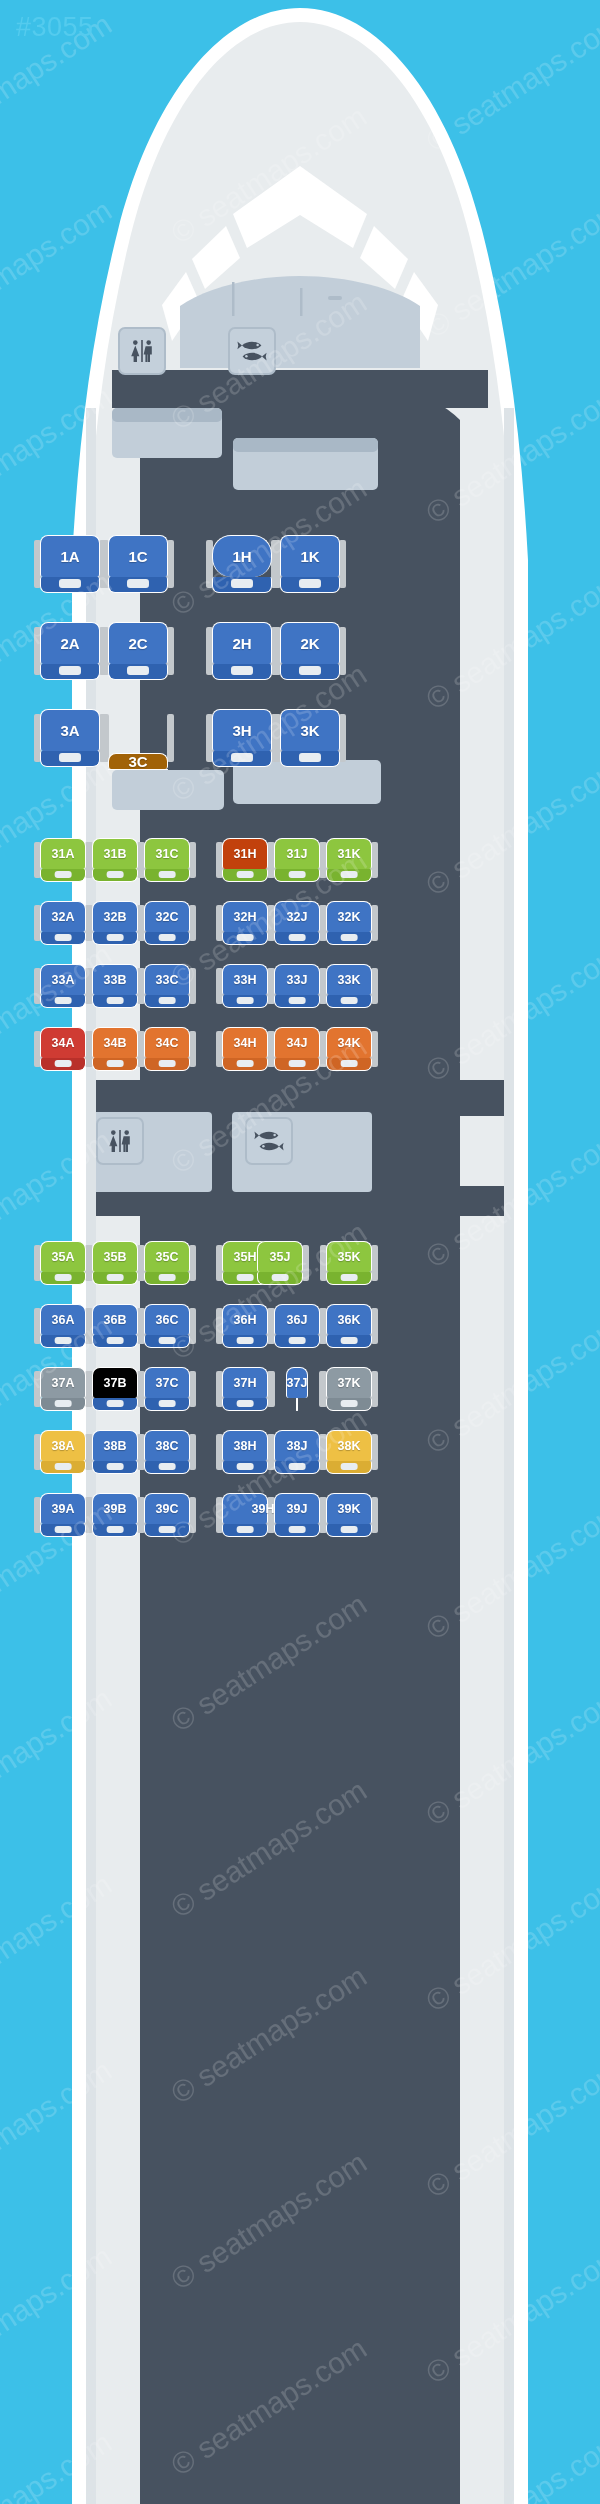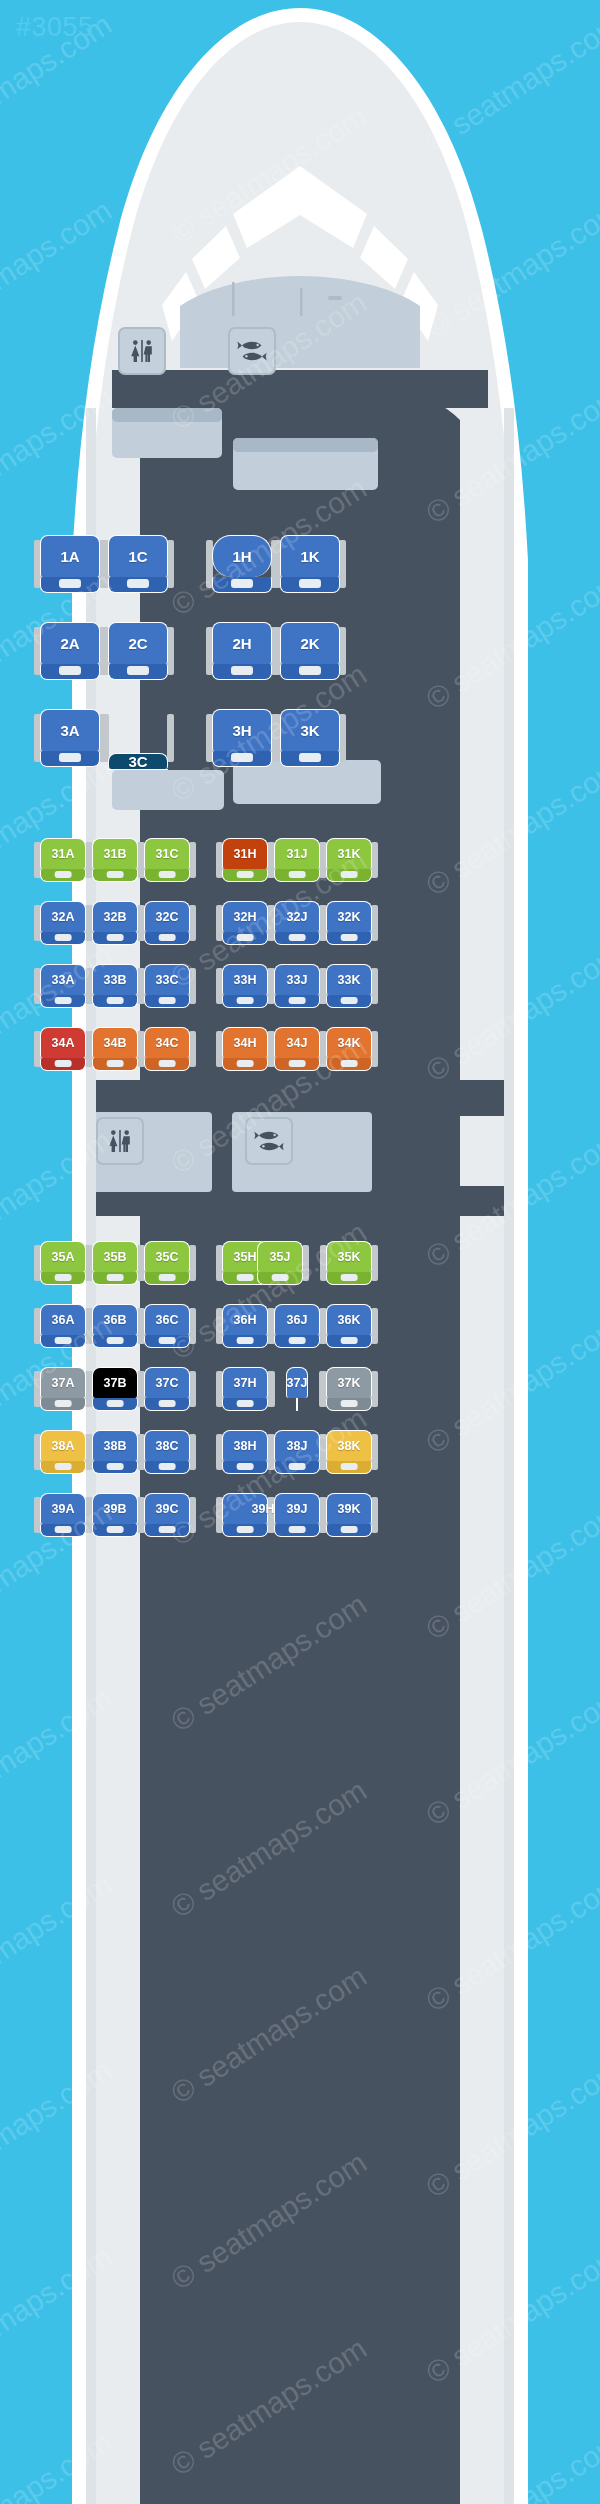--- a/index.html
+++ b/index.html
@@ -194,21 +194,21 @@
     </div>
     <div class="seat biz" style="left: 40px; top: 709px;">
       <span class="arm-l"></span>
       <span class="arm-r"></span>
       <div class="back" style="background: rgb(63, 116, 196);">3A</div>
       <div class="cushion" style="background: rgb(47, 98, 176);"></div>
     </div>
     <div class="seat biz" style="left: 108px; top: 709px;">
       <span class="arm-l"></span>
       <span class="arm-r"></span>
-      <div class="back" style="background: #0c4a6e; margin-top: 44px;">3C</div>
+      <div class="back" style="background: #a16207; margin-top: 44px;">3C</div>
       <div class="cushion" style="background: rgb(47, 98, 176);"></div>
     </div>
     <div class="seat biz" style="left: 212px; top: 709px; border-radius: 6px;">
       <span class="arm-l"></span>
       <span class="arm-r"></span>
       <div class="back" style="background: rgb(63, 116, 196);">3H</div>
       <div class="cushion" style="background: rgb(47, 98, 176);"></div>
     </div>
     <div class="seat biz" style="left: 280px; top: 709px;">
       <span class="arm-l"></span>

